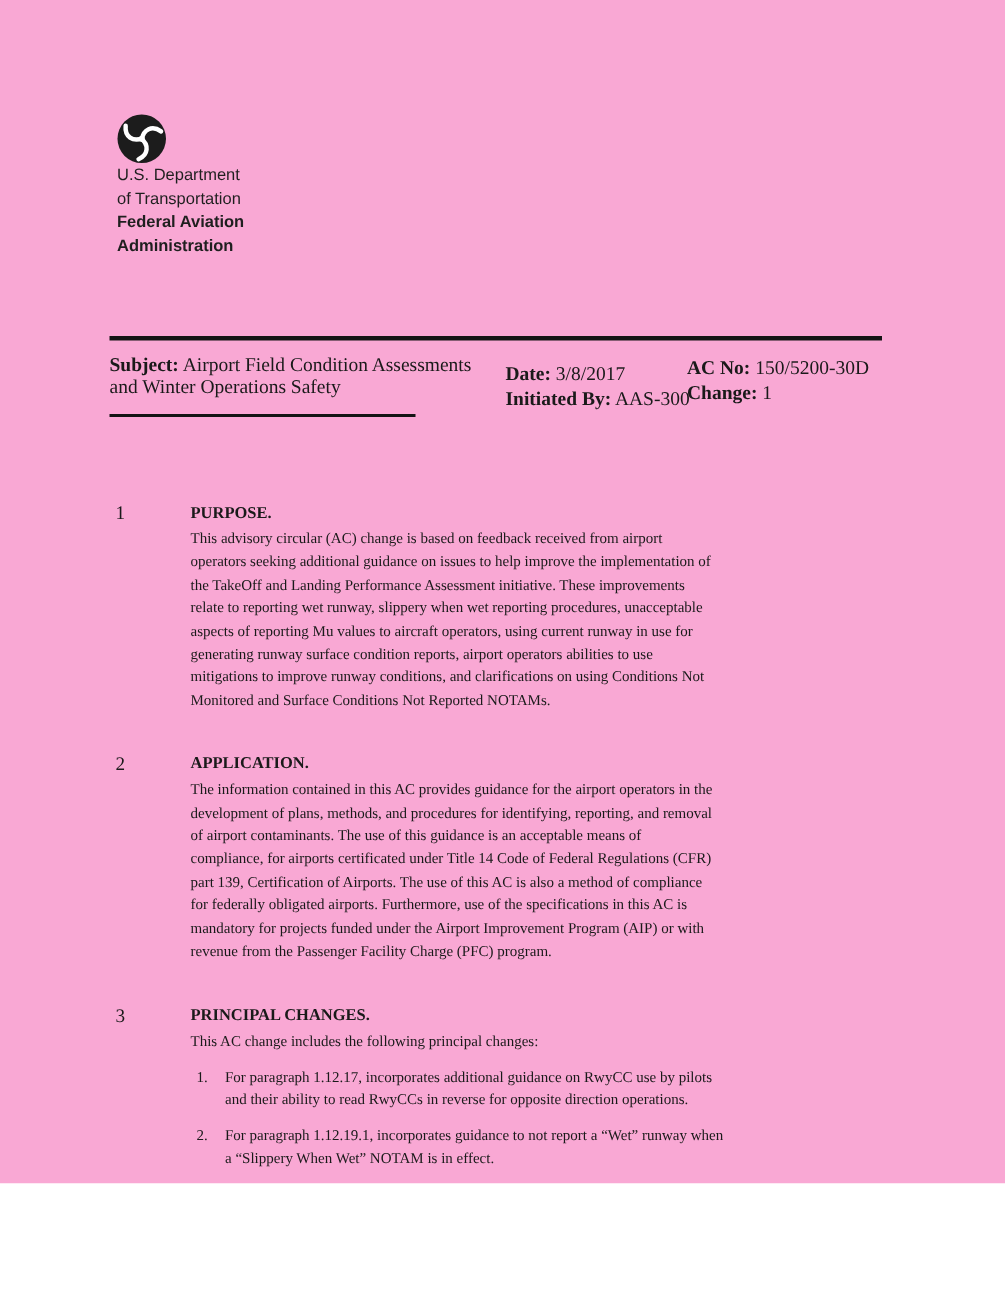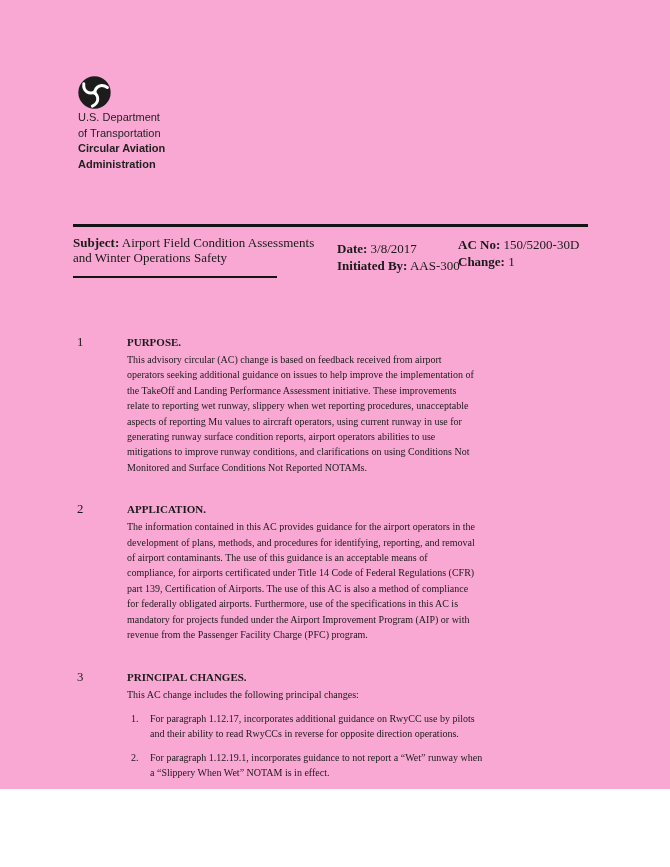--- a/index.html
+++ b/index.html
@@ -77,21 +77,21 @@
         <path d="M50 52 C 53 31, 71 22, 89 35"></path>
         <path d="M50 52 C 53 31, 71 22, 89 35" transform="rotate(120 50 50)"></path>
         <path d="M50 52 C 53 31, 71 22, 89 35" transform="rotate(240 50 50)"></path>
       </g>
     </svg>
   </div>
 
   <div class="agency">
     <div>U.S. Department</div>
     <div>of Transportation</div>
-    <div class="bold">Circular Aviation</div>
+    <div class="bold">Federal Aviation</div>
     <div class="bold">Administration</div>
   </div>
 
 
   <div class="rule-top"></div>
   <div class="rule-sub"></div>
 
   <div class="meta meta-subject">
     <b>Subject:</b>
     <span>Airport Field Condition Assessments and Winter Operations Safety</span>

